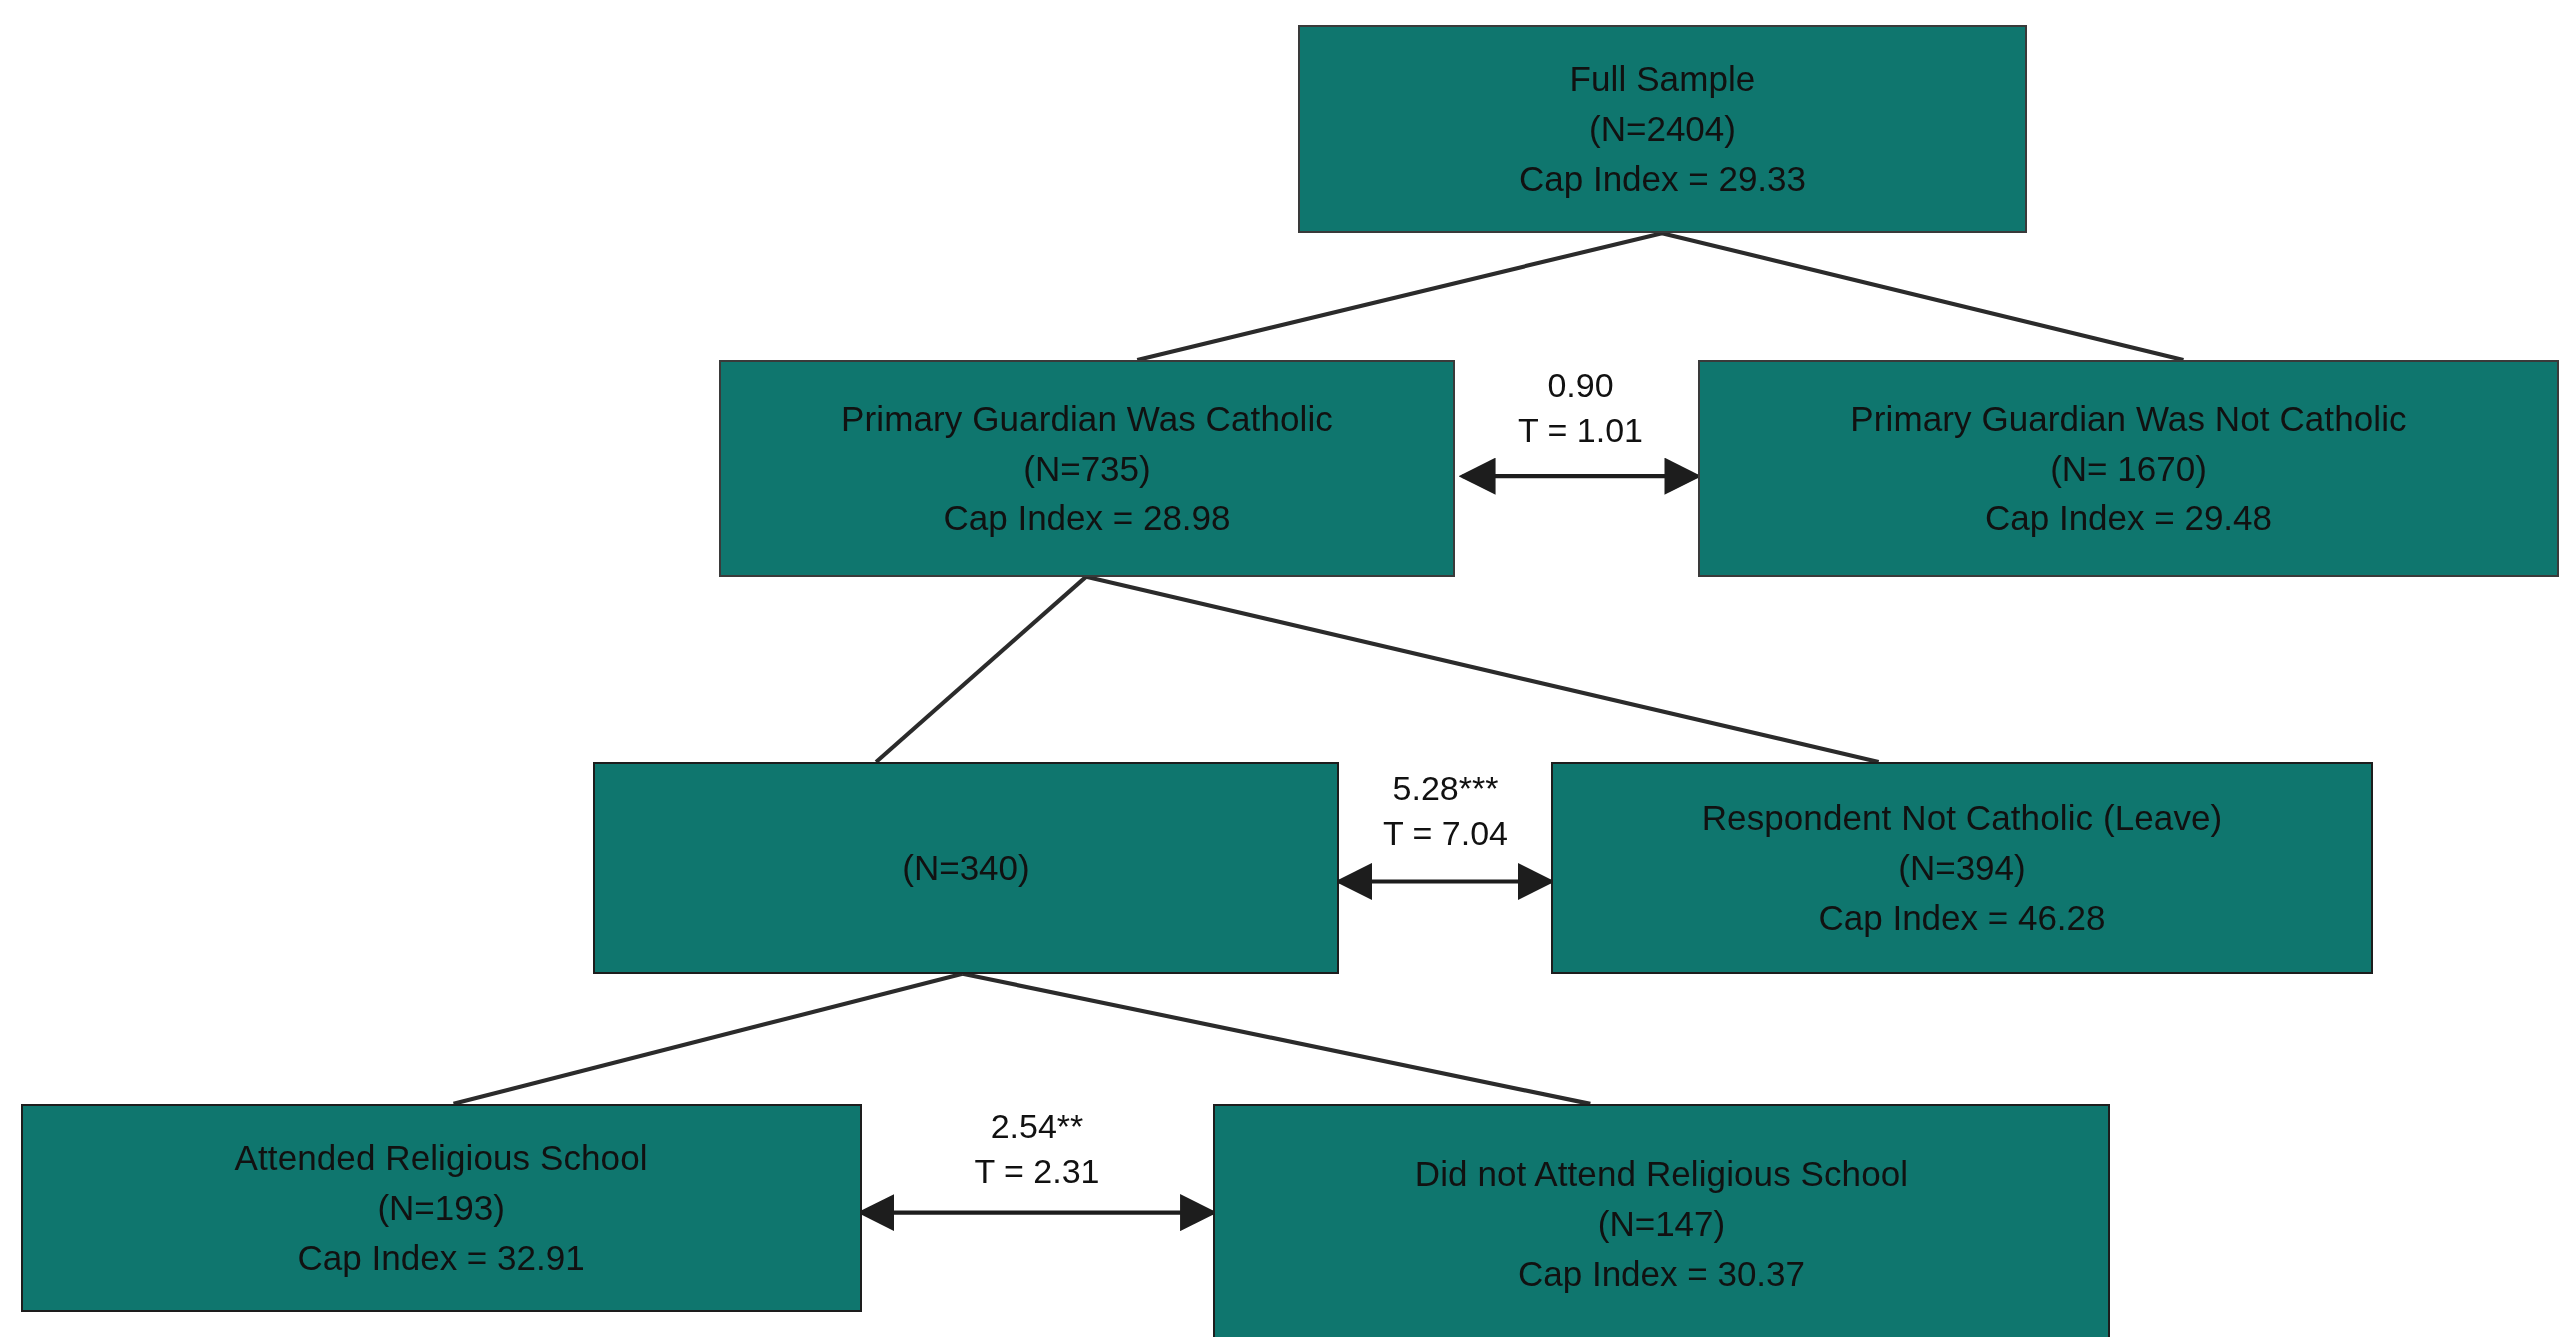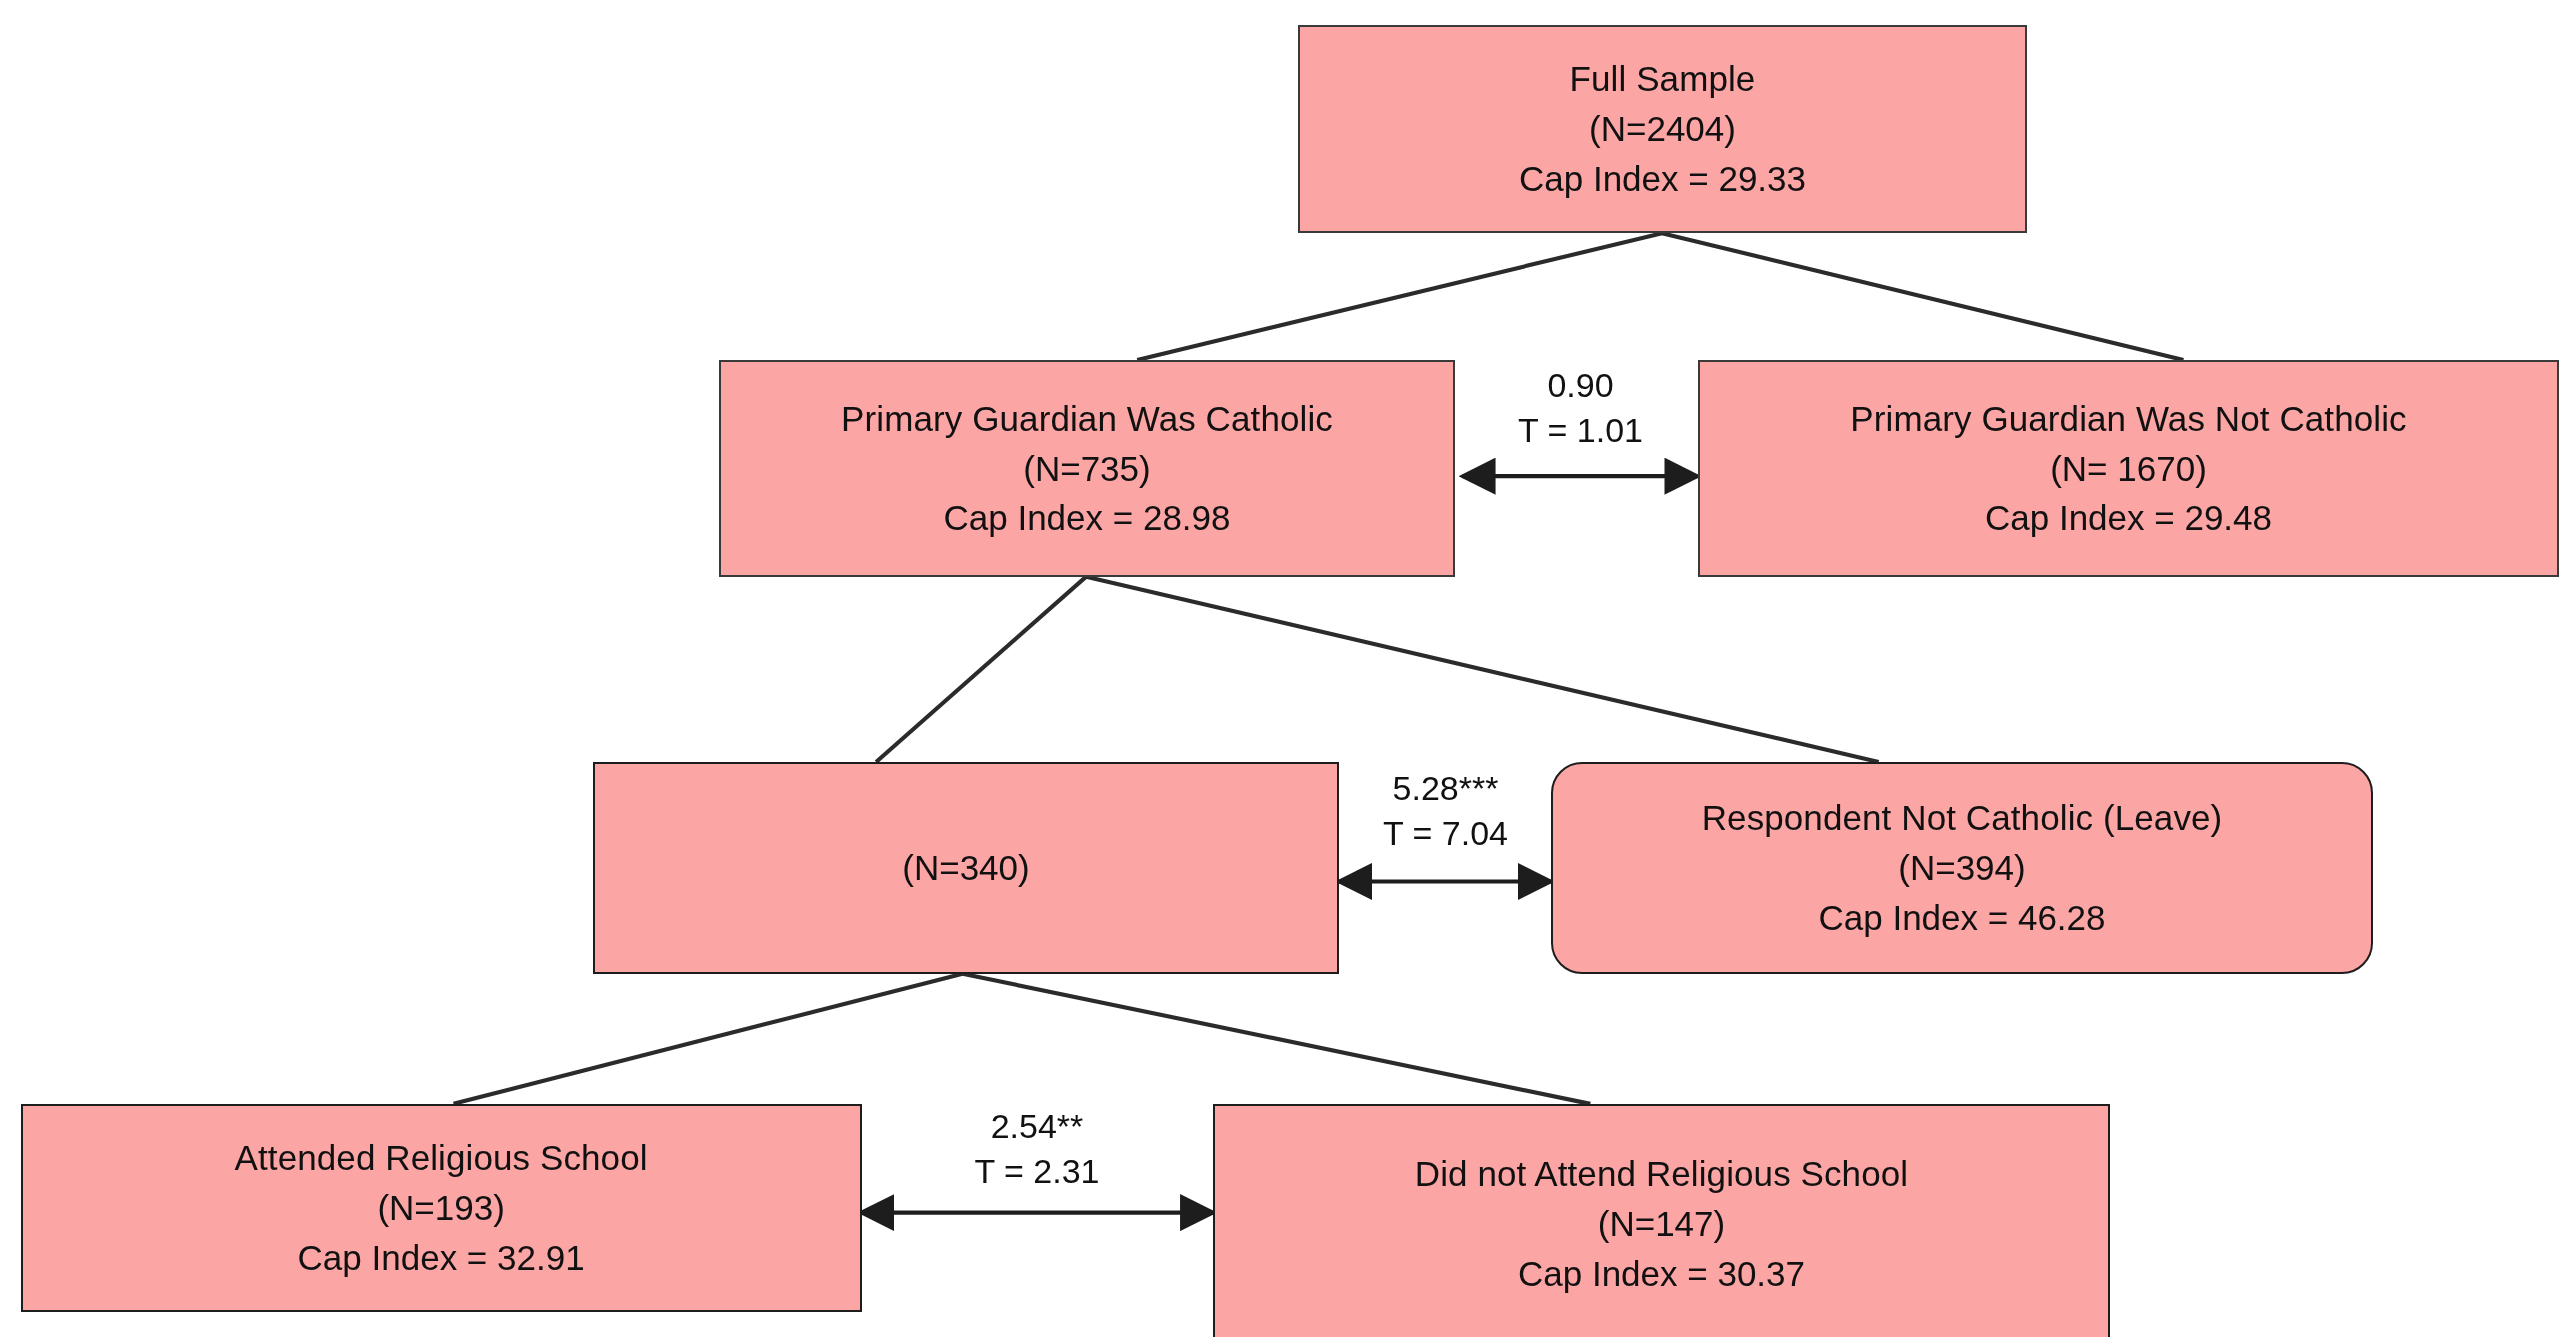--- a/index.html
+++ b/index.html
@@ -18,21 +18,21 @@
   #edge-layer {
     position: absolute;
     left: 0;
     top: 0;
     width: 2576px;
     height: 1337px;
   }
   .node {
     position: absolute;
     box-sizing: border-box;
-    background: #fca5a5;
+    background: #0f766e;
     border: 2.5px solid #3a3a3a;
     display: flex;
     flex-direction: column;
     align-items: center;
     justify-content: center;
     color: #111111;
     font-size: 35px;
     line-height: 1.42;
     z-index: 3;
   }
@@ -127,21 +127,21 @@
 
   <div class="edge-label" style="left:1463px; top:363px; width:235px;">
     <span class="l1">0.90</span>
     <span class="l2">T = 1.01</span>
   </div>
 
   <div class="node dark" style="left:593px; top:762px; width:746px; height:212px;">
     <span class="line">(N=340)</span>
   </div>
 
-  <div class="node dark" style="left:1551px; top:762px; width:822px; height:212px;border-radius:31px;">
+  <div class="node dark" style="left:1551px; top:762px; width:822px; height:212px;">
     <span class="line title">Respondent Not Catholic (Leave)</span>
     <span class="line">(N=394)</span>
     <span class="line">Cap Index = 46.28</span>
   </div>
 
   <div class="edge-label" style="left:1328px; top:766px; width:235px;">
     <span class="l1">5.28***</span>
     <span class="l2">T = 7.04</span>
   </div>
 

